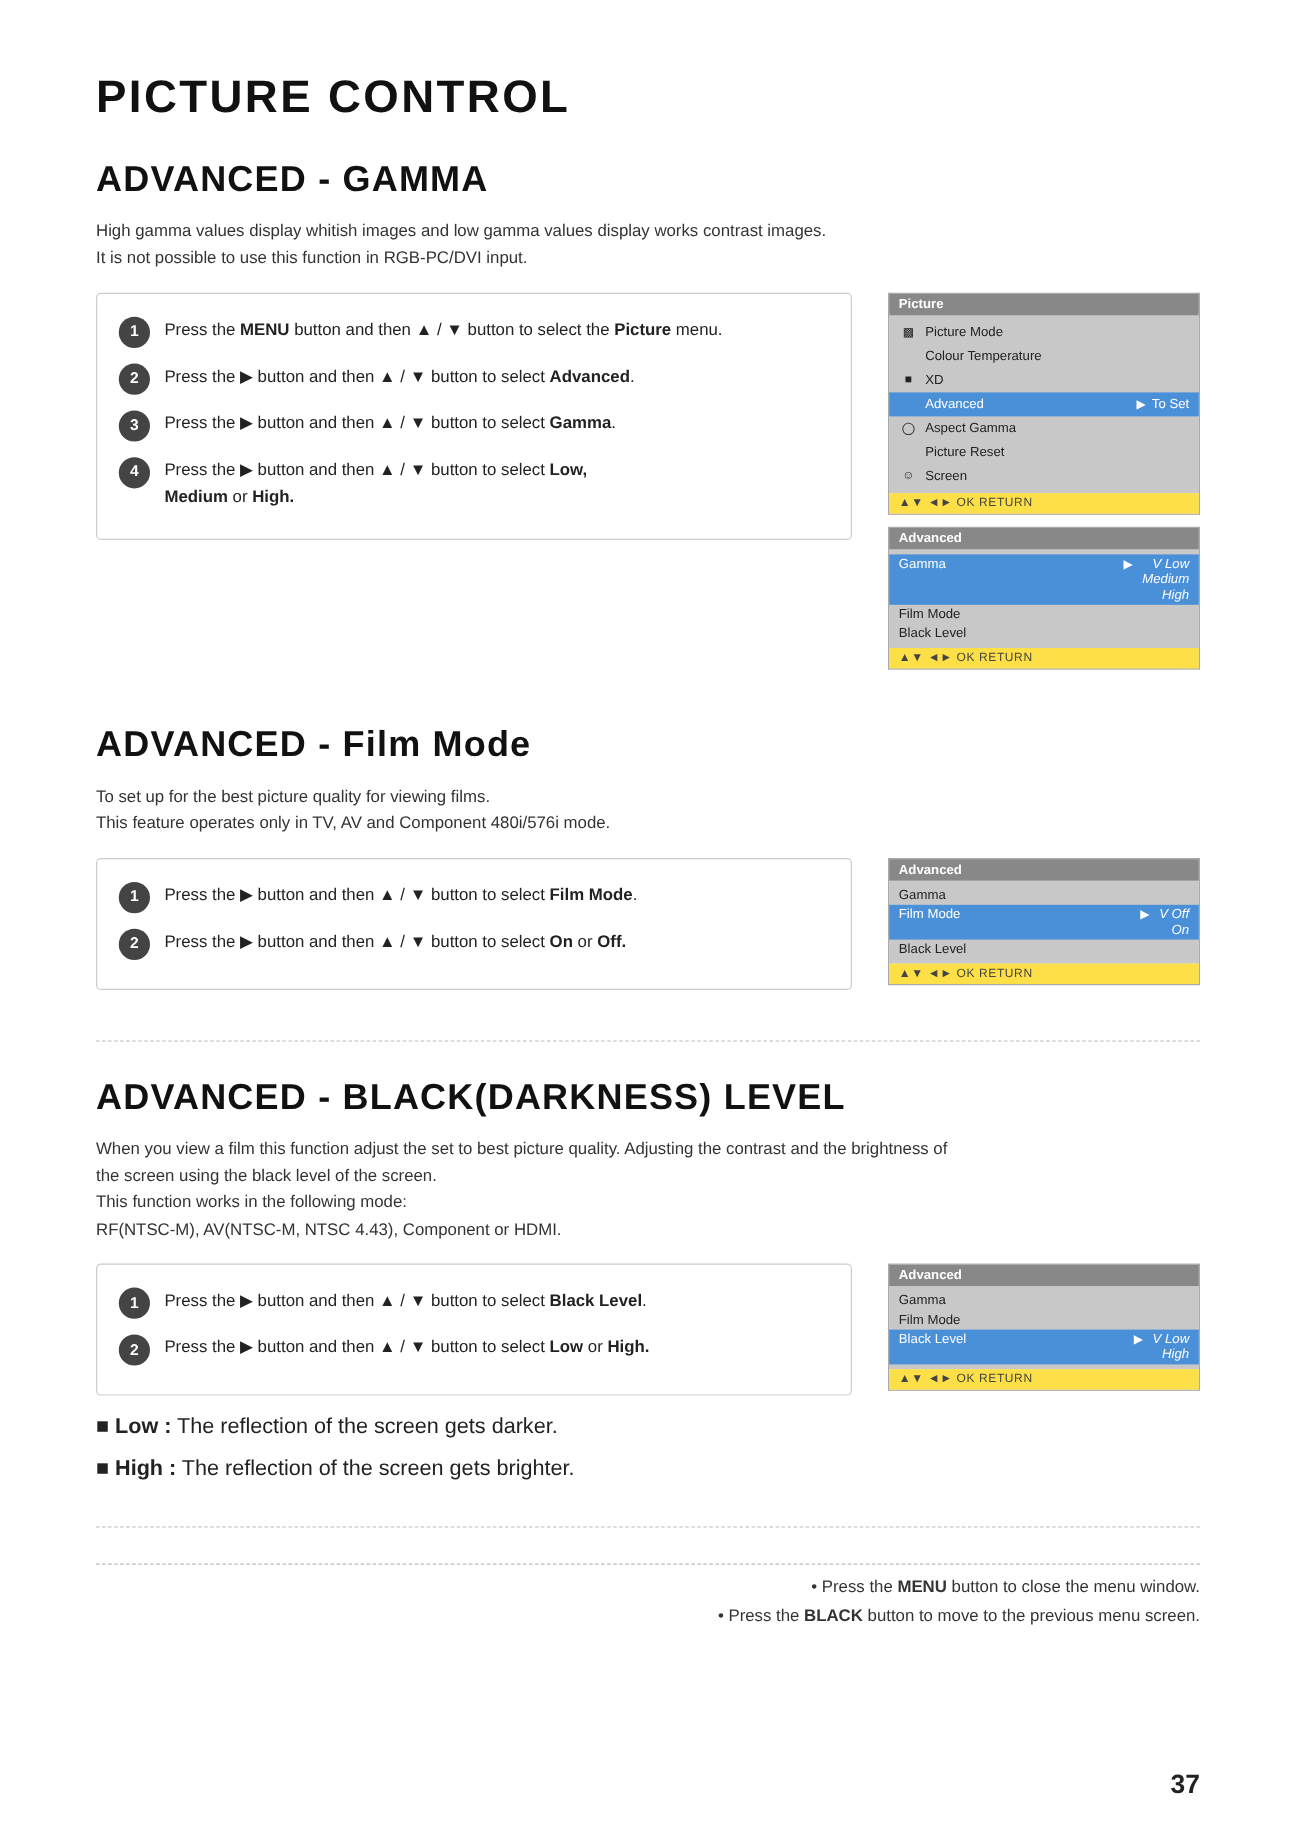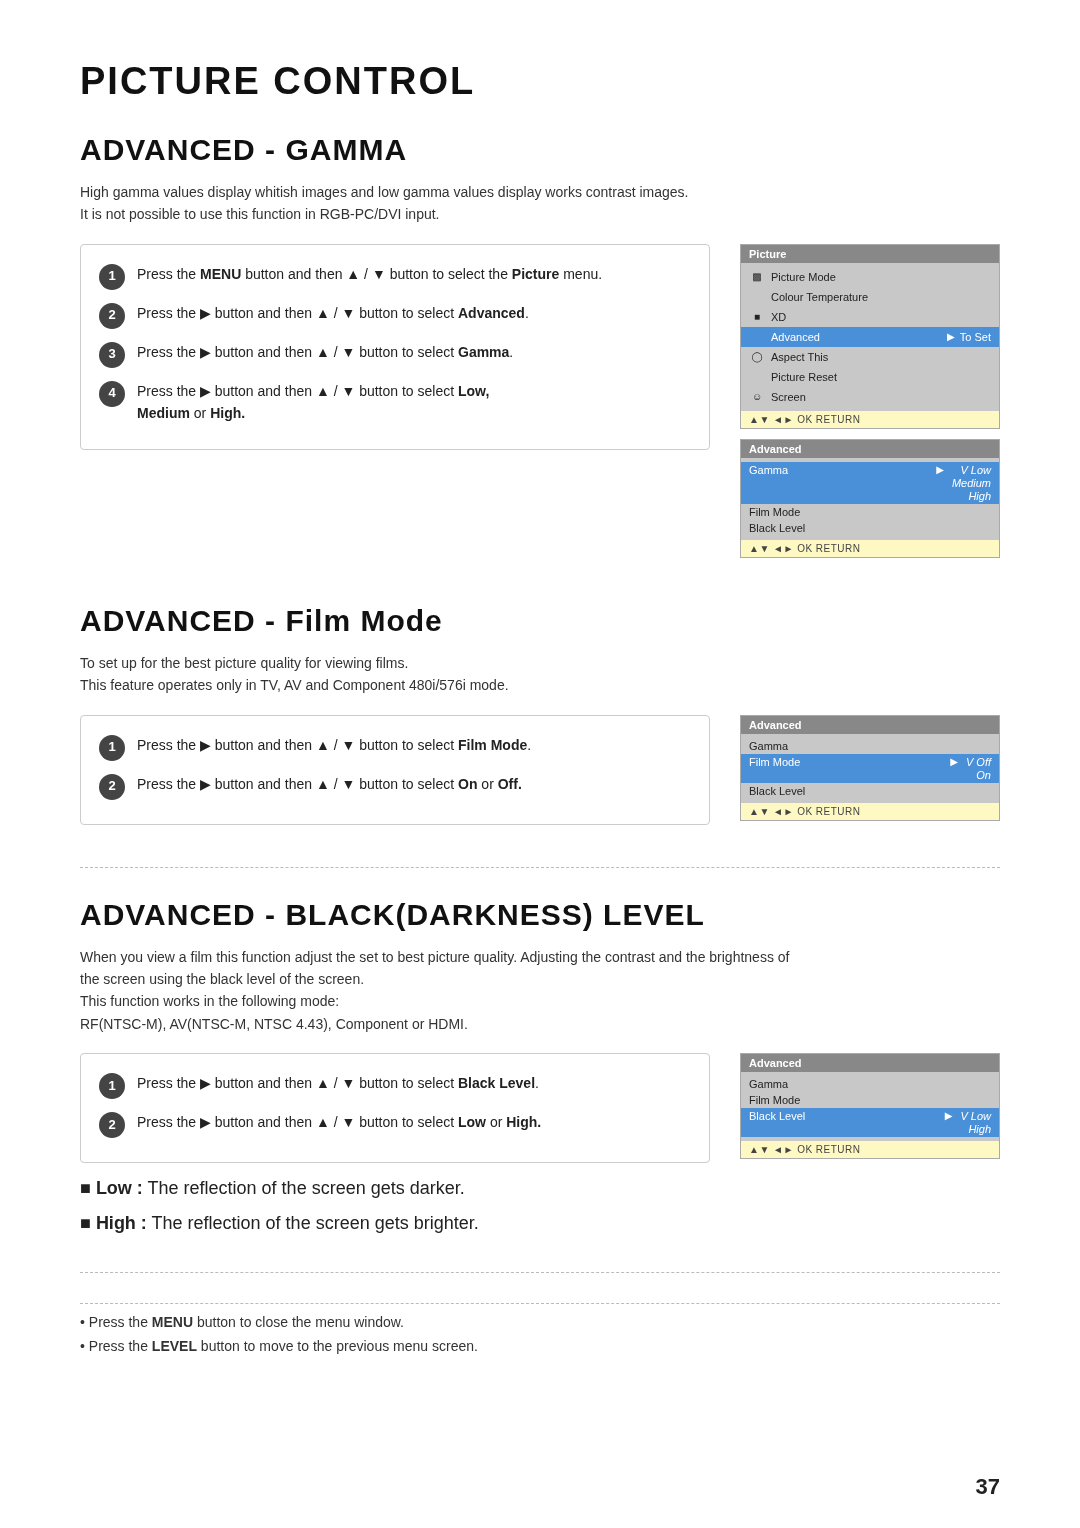--- a/index.html
+++ b/index.html
@@ -140,21 +140,21 @@
     .tv-menu-row .row-label {
       flex: 1;
     }
 
     .tv-menu-row .row-arrow {
       margin-left: 4px;
       font-size: 10px;
     }
 
     .tv-menu-footer {
-      background: #fef9c3;
+      background: #fde047;
       padding: 3px 8px;
       font-size: 10px;
       color: #444;
       letter-spacing: 0.5px;
     }
 
     .section-divider {
       border: none;
       border-top: 1px dashed #bbb;
       margin: 30px 0;
@@ -171,21 +171,21 @@
     .black-level-section {
       margin-bottom: 30px;
     }
 
     .footer-notes {
       margin-top: 30px;
       padding-top: 10px;
       border-top: 1px dashed #bbb;
       font-size: 14px;
       color: #333;
-      text-align: left;
+      text-align: right;
     }
 
     .footer-notes p {
       margin-bottom: 8px;
     }
 
     .page-number {
       position: absolute;
       bottom: 28px;
       right: 80px;
@@ -288,21 +288,21 @@
             <span class="row-label">XD</span>
           </div>
           <div class="tv-menu-row highlighted">
             <span class="row-icon"></span>
             <span class="row-label">Advanced</span>
             <span class="row-arrow">▶</span>
             <span class="to-set-label" style="color:#fff;">To Set</span>
           </div>
           <div class="tv-menu-row">
             <span class="row-icon">◯</span>
-            <span class="row-label">Aspect This</span>
+            <span class="row-label">Aspect Gamma</span>
           </div>
           <div class="tv-menu-row">
             <span class="row-icon"></span>
             <span class="row-label">Picture Reset</span>
           </div>
           <div class="tv-menu-row">
             <span class="row-icon">☺</span>
             <span class="row-label">Screen</span>
           </div>
         </div>
@@ -447,16 +447,16 @@
         <div class="tv-menu-footer">▲▼  ◄►  OK  RETURN</div>
       </div>
     </div>
   </div>
 </div>
 
 <hr class="section-divider">
 
 <div class="footer-notes">
   <p>• Press the <b>MENU</b> button to close the menu window.</p>
-  <p>• Press the <b>LEVEL</b> button to move to the previous menu screen.</p>
+  <p>• Press the <b>BLACK</b> button to move to the previous menu screen.</p>
 </div>
 
 <div class="page-number">37</div>
 
 </body></html>

